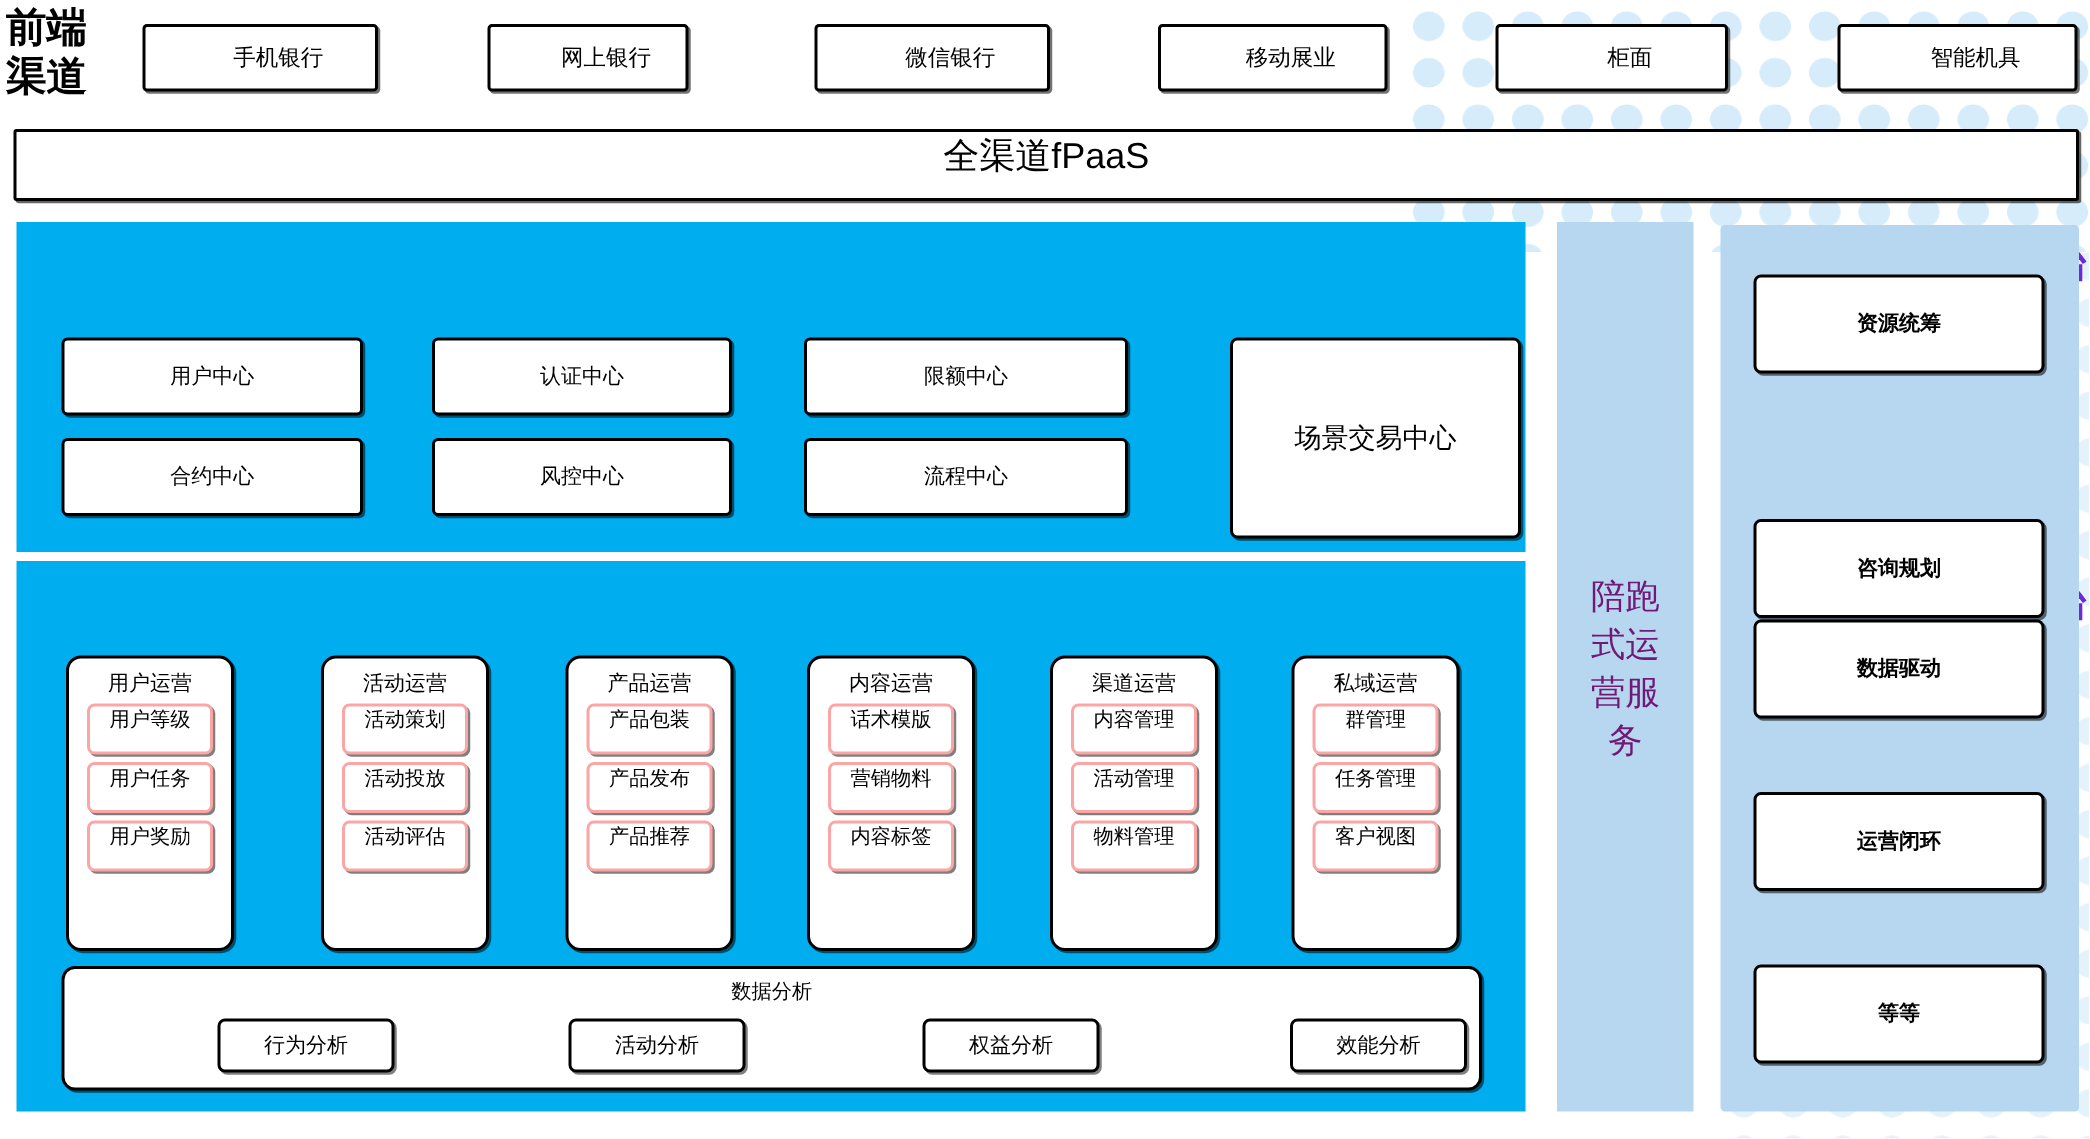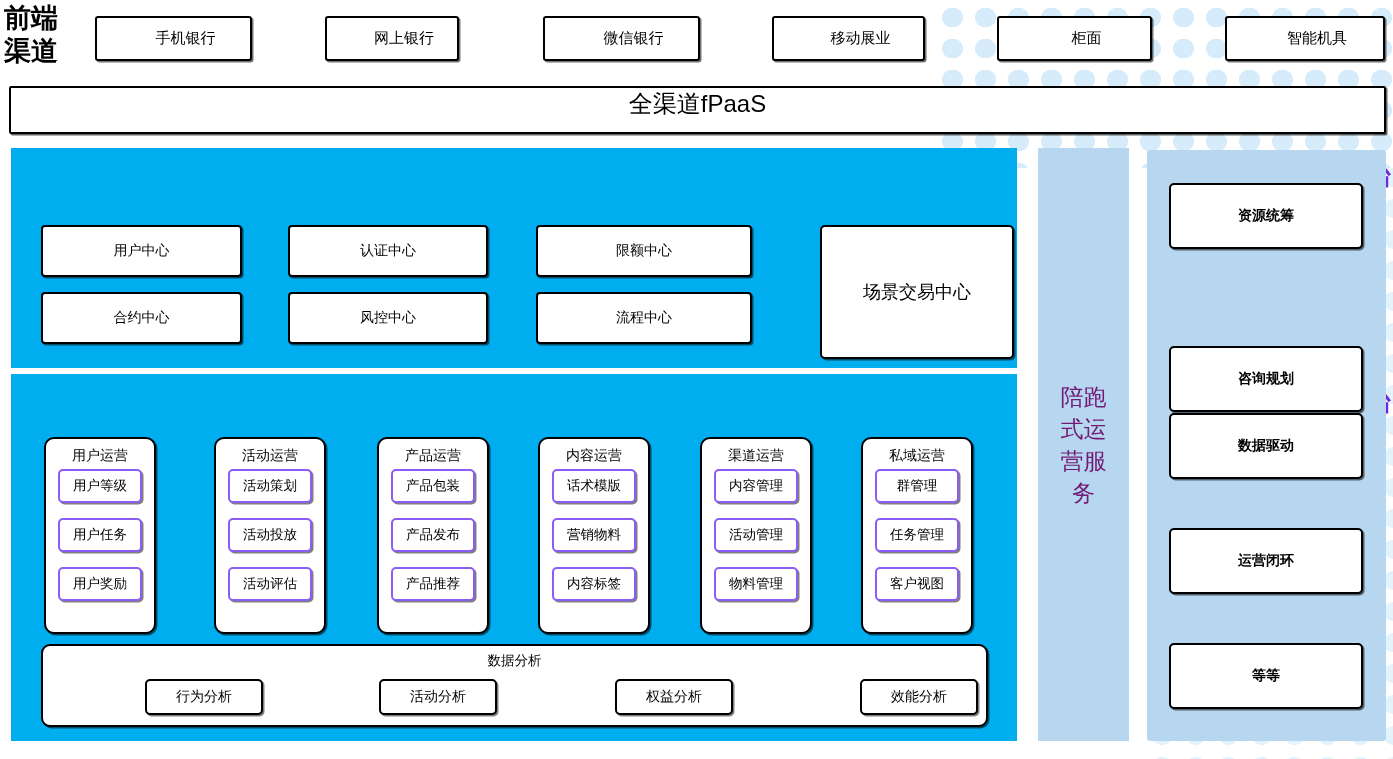--- a/index.html
+++ b/index.html
@@ -159,26 +159,26 @@
   .op-col-title {
     font-size: 14px;
     margin-top: 8px;
     margin-bottom: 6px;
     line-height: 16px;
   }
   .op-item {
     box-sizing: border-box;
     width: 84px;
     height: 34px;
-    margin-bottom: 15px;
-    background: #ffffff;
-    border: 2px solid #8b5cf6;
+    margin-bottom: 5px;
+    background: #ffffff;
+    border: 2px solid #fca5a5;
     border-radius: 5px;
     display: flex;
-    align-items: center;
+    align-items: flex-start;
     justify-content: center;
     font-size: 13.5px;
     box-shadow: 1.5px 1.5px 0 rgba(0,0,0,0.5);
   }
 
   
   #data-strip {
     position: absolute;
     box-sizing: border-box;
     left: 41px;

